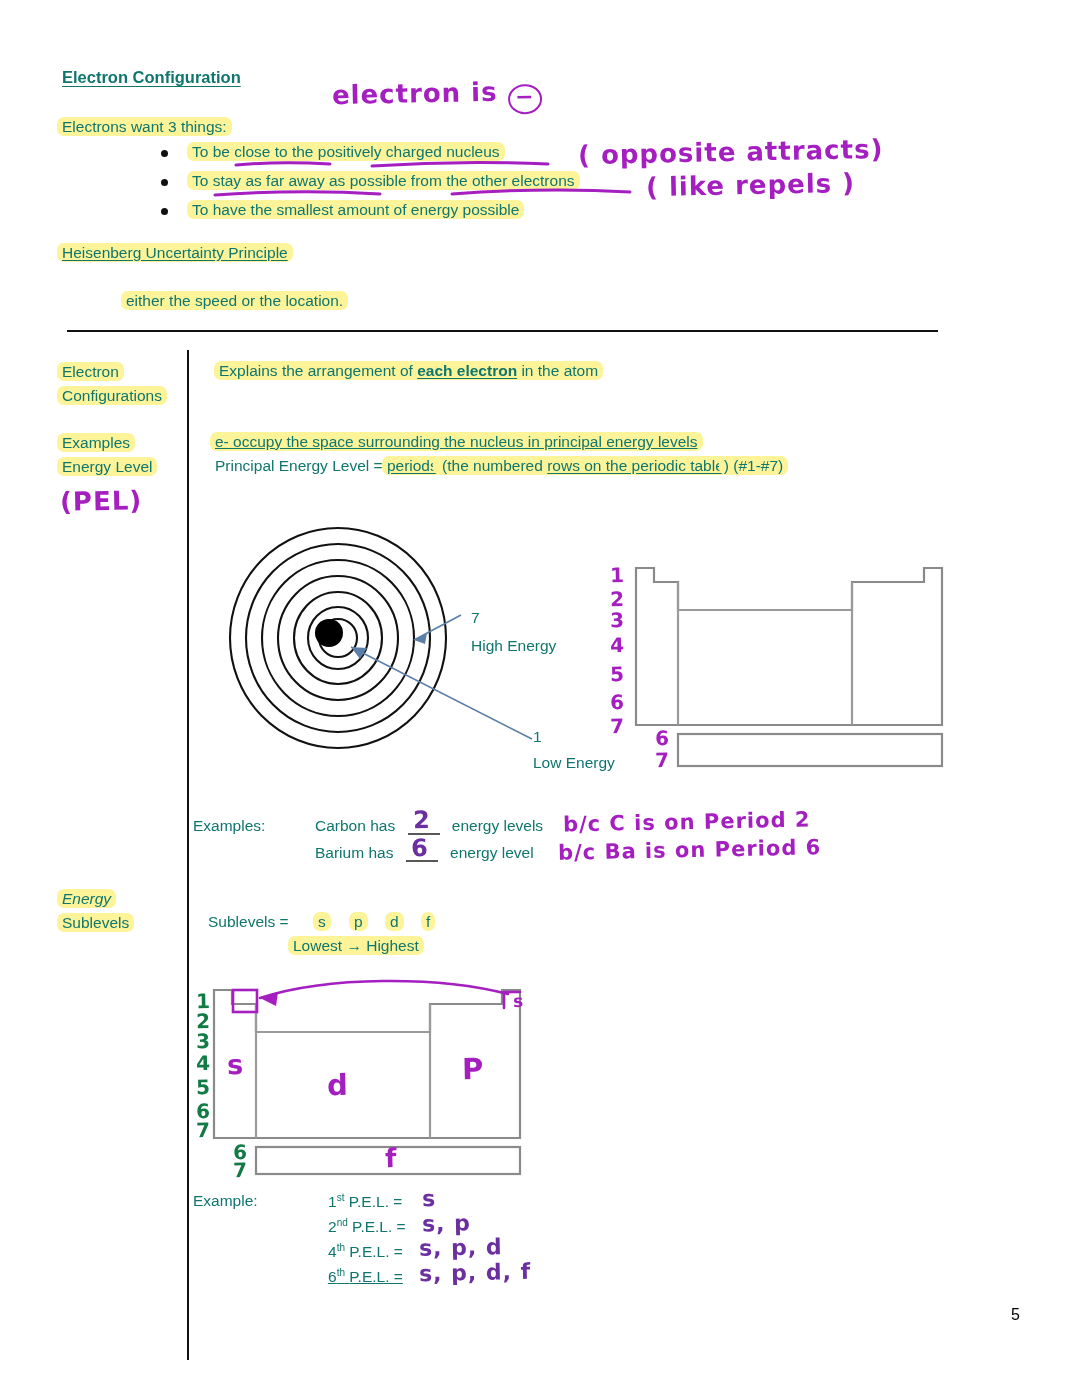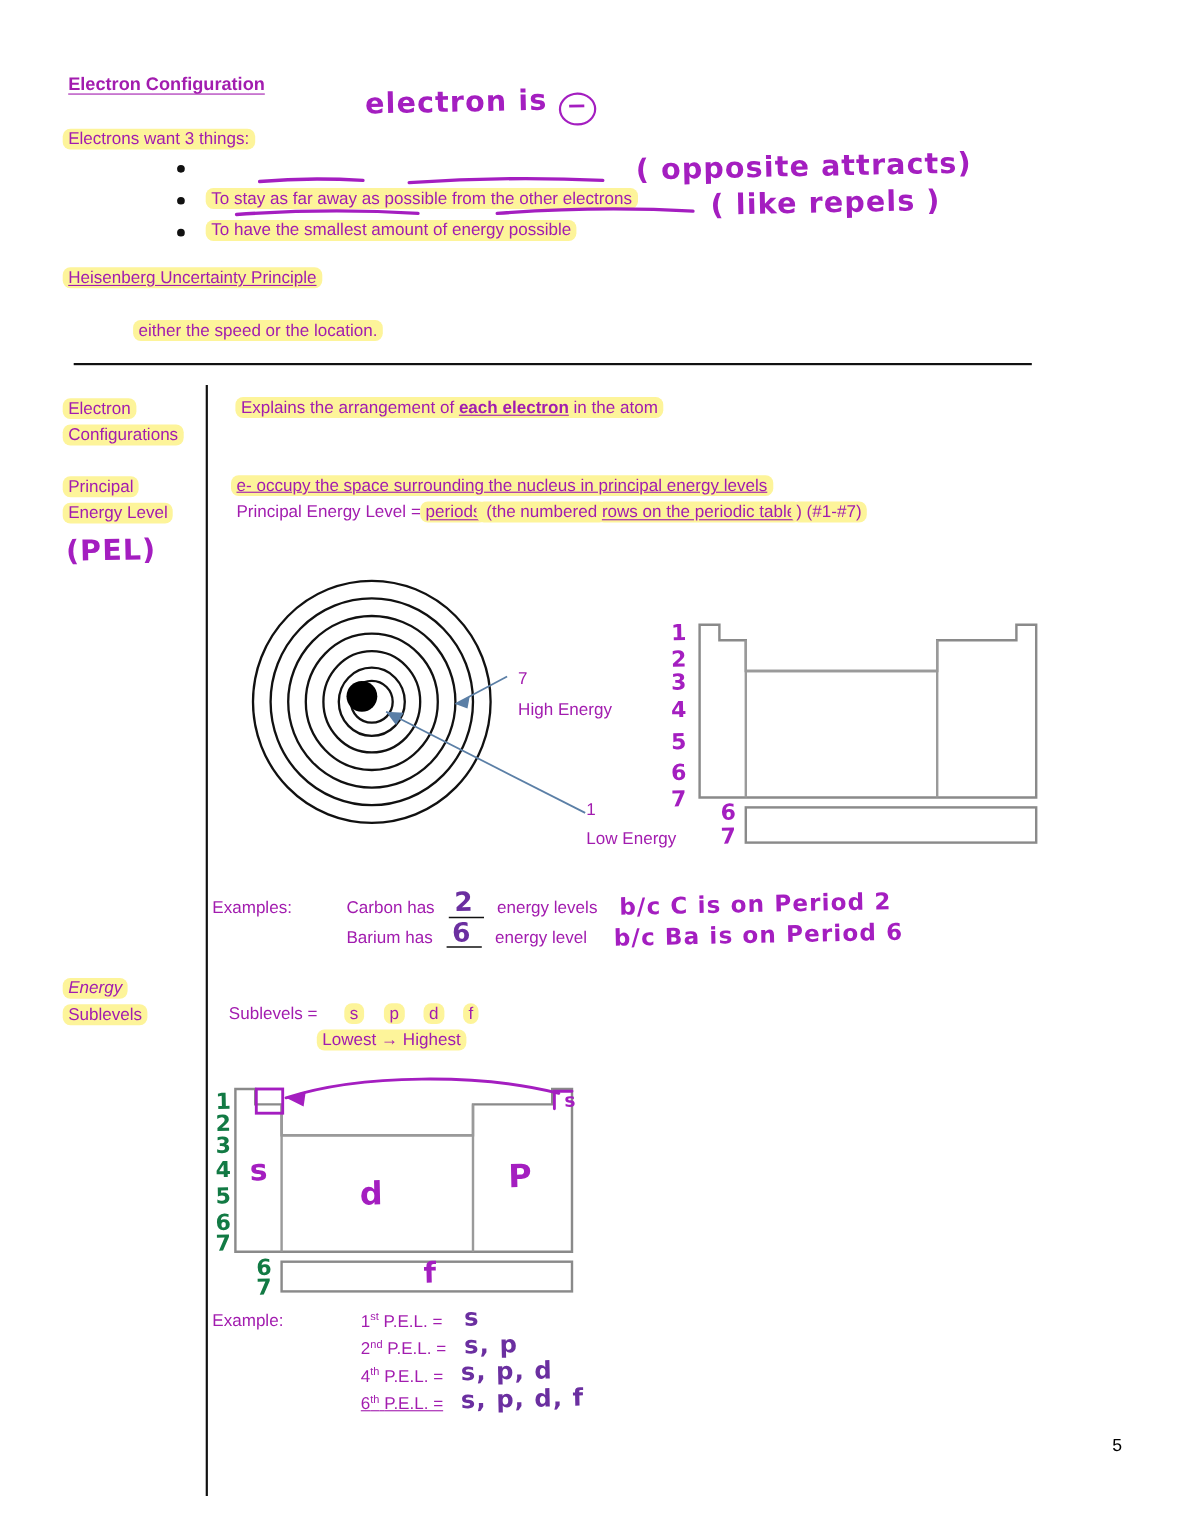--- a/index.html
+++ b/index.html
@@ -7,21 +7,21 @@
     width:1080px;height:1398px;
     background:#ffffff;
     font-family:"Liberation Sans", sans-serif;
     color:#000;
     position:relative;
     overflow:hidden;
   }
   .pg{position:absolute;top:0;left:0;width:1080px;height:1398px;}
 
   
-  .t{position:absolute;white-space:nowrap;font-size:15.5px;line-height:1.35;color:#a21caf;}
+  .t{position:absolute;white-space:nowrap;font-size:15.5px;line-height:1.35;color:#0f766e;}
   .hl{background:#fdf49a;border-radius:7px;padding:1px 5px;margin:0 -5px;
       box-decoration-break:clone;-webkit-box-decoration-break:clone;}
   .bold{font-weight:bold;}
   .u{text-decoration:underline;text-underline-offset:2px;}
   .title{font-size:16.5px;font-weight:bold;text-decoration:underline;text-underline-offset:3px;}
 
   
   .hw{position:absolute;white-space:nowrap;color:#a41ec0;
       font-family:"DejaVu Sans", sans-serif;font-size:26px;font-weight:600;
       letter-spacing:1px;transform:rotate(-1.2deg);}
@@ -57,20 +57,23 @@
   <div class="t title" style="left:62px;top:66px;">Electron Configuration</div>
 
   <div class="hw" style="left:332px;top:78px;"><span>electron is</span>
        <span class="circ-minus">−</span></div>
 
   <div class="t" style="left:62px;top:117px;">
     <span class="hl">Electrons want 3 things:</span>
   </div>
 
   <div class="bullet" style="left:161px;top:150px;"></div>
+  <div class="t" style="left:192px;top:142px;">
+    <span class="hl">To be close to the positively charged nucleus</span>
+  </div>
   <div class="bullet" style="left:161px;top:179px;"></div>
   <div class="t" style="left:192px;top:171px;">
     <span class="hl">To stay as far away as possible from the other electrons</span>
   </div>
   <div class="bullet" style="left:161px;top:208px;"></div>
   <div class="t" style="left:192px;top:200px;">
     <span class="hl">To have the smallest amount of energy possible</span>
   </div>
 
   <svg style="left:0;top:0;width:1080px;height:240px;">
@@ -98,21 +101,21 @@
     <span class="hl">Electron</span>
   </div>
   <div class="t" style="left:62px;top:386px;">
     <span class="hl">Configurations</span>
   </div>
   <div class="t" style="left:219px;top:361px;">
     <span class="hl"><span>Explains the arrangement of </span><span class="bold u">each electron</span><span> in the atom</span></span>
   </div>
 
   <div class="t" style="left:62px;top:433px;">
-    <span class="hl">Principal</span>
+    <span class="hl">Examples</span>
   </div>
   <div class="t" style="left:62px;top:457px;">
     <span class="hl">Energy Level</span>
   </div>
   <div class="hw" style="left:60px;top:486px;">(PEL)</div>
 
   <div class="t" style="left:215px;top:432px;text-decoration:underline;">
     <span class="hl"><span>e- occupy the space surrounding the nucleus in principal energy levels</span></span>
   </div>
   <div class="t" style="left:215px;top:456px;">

